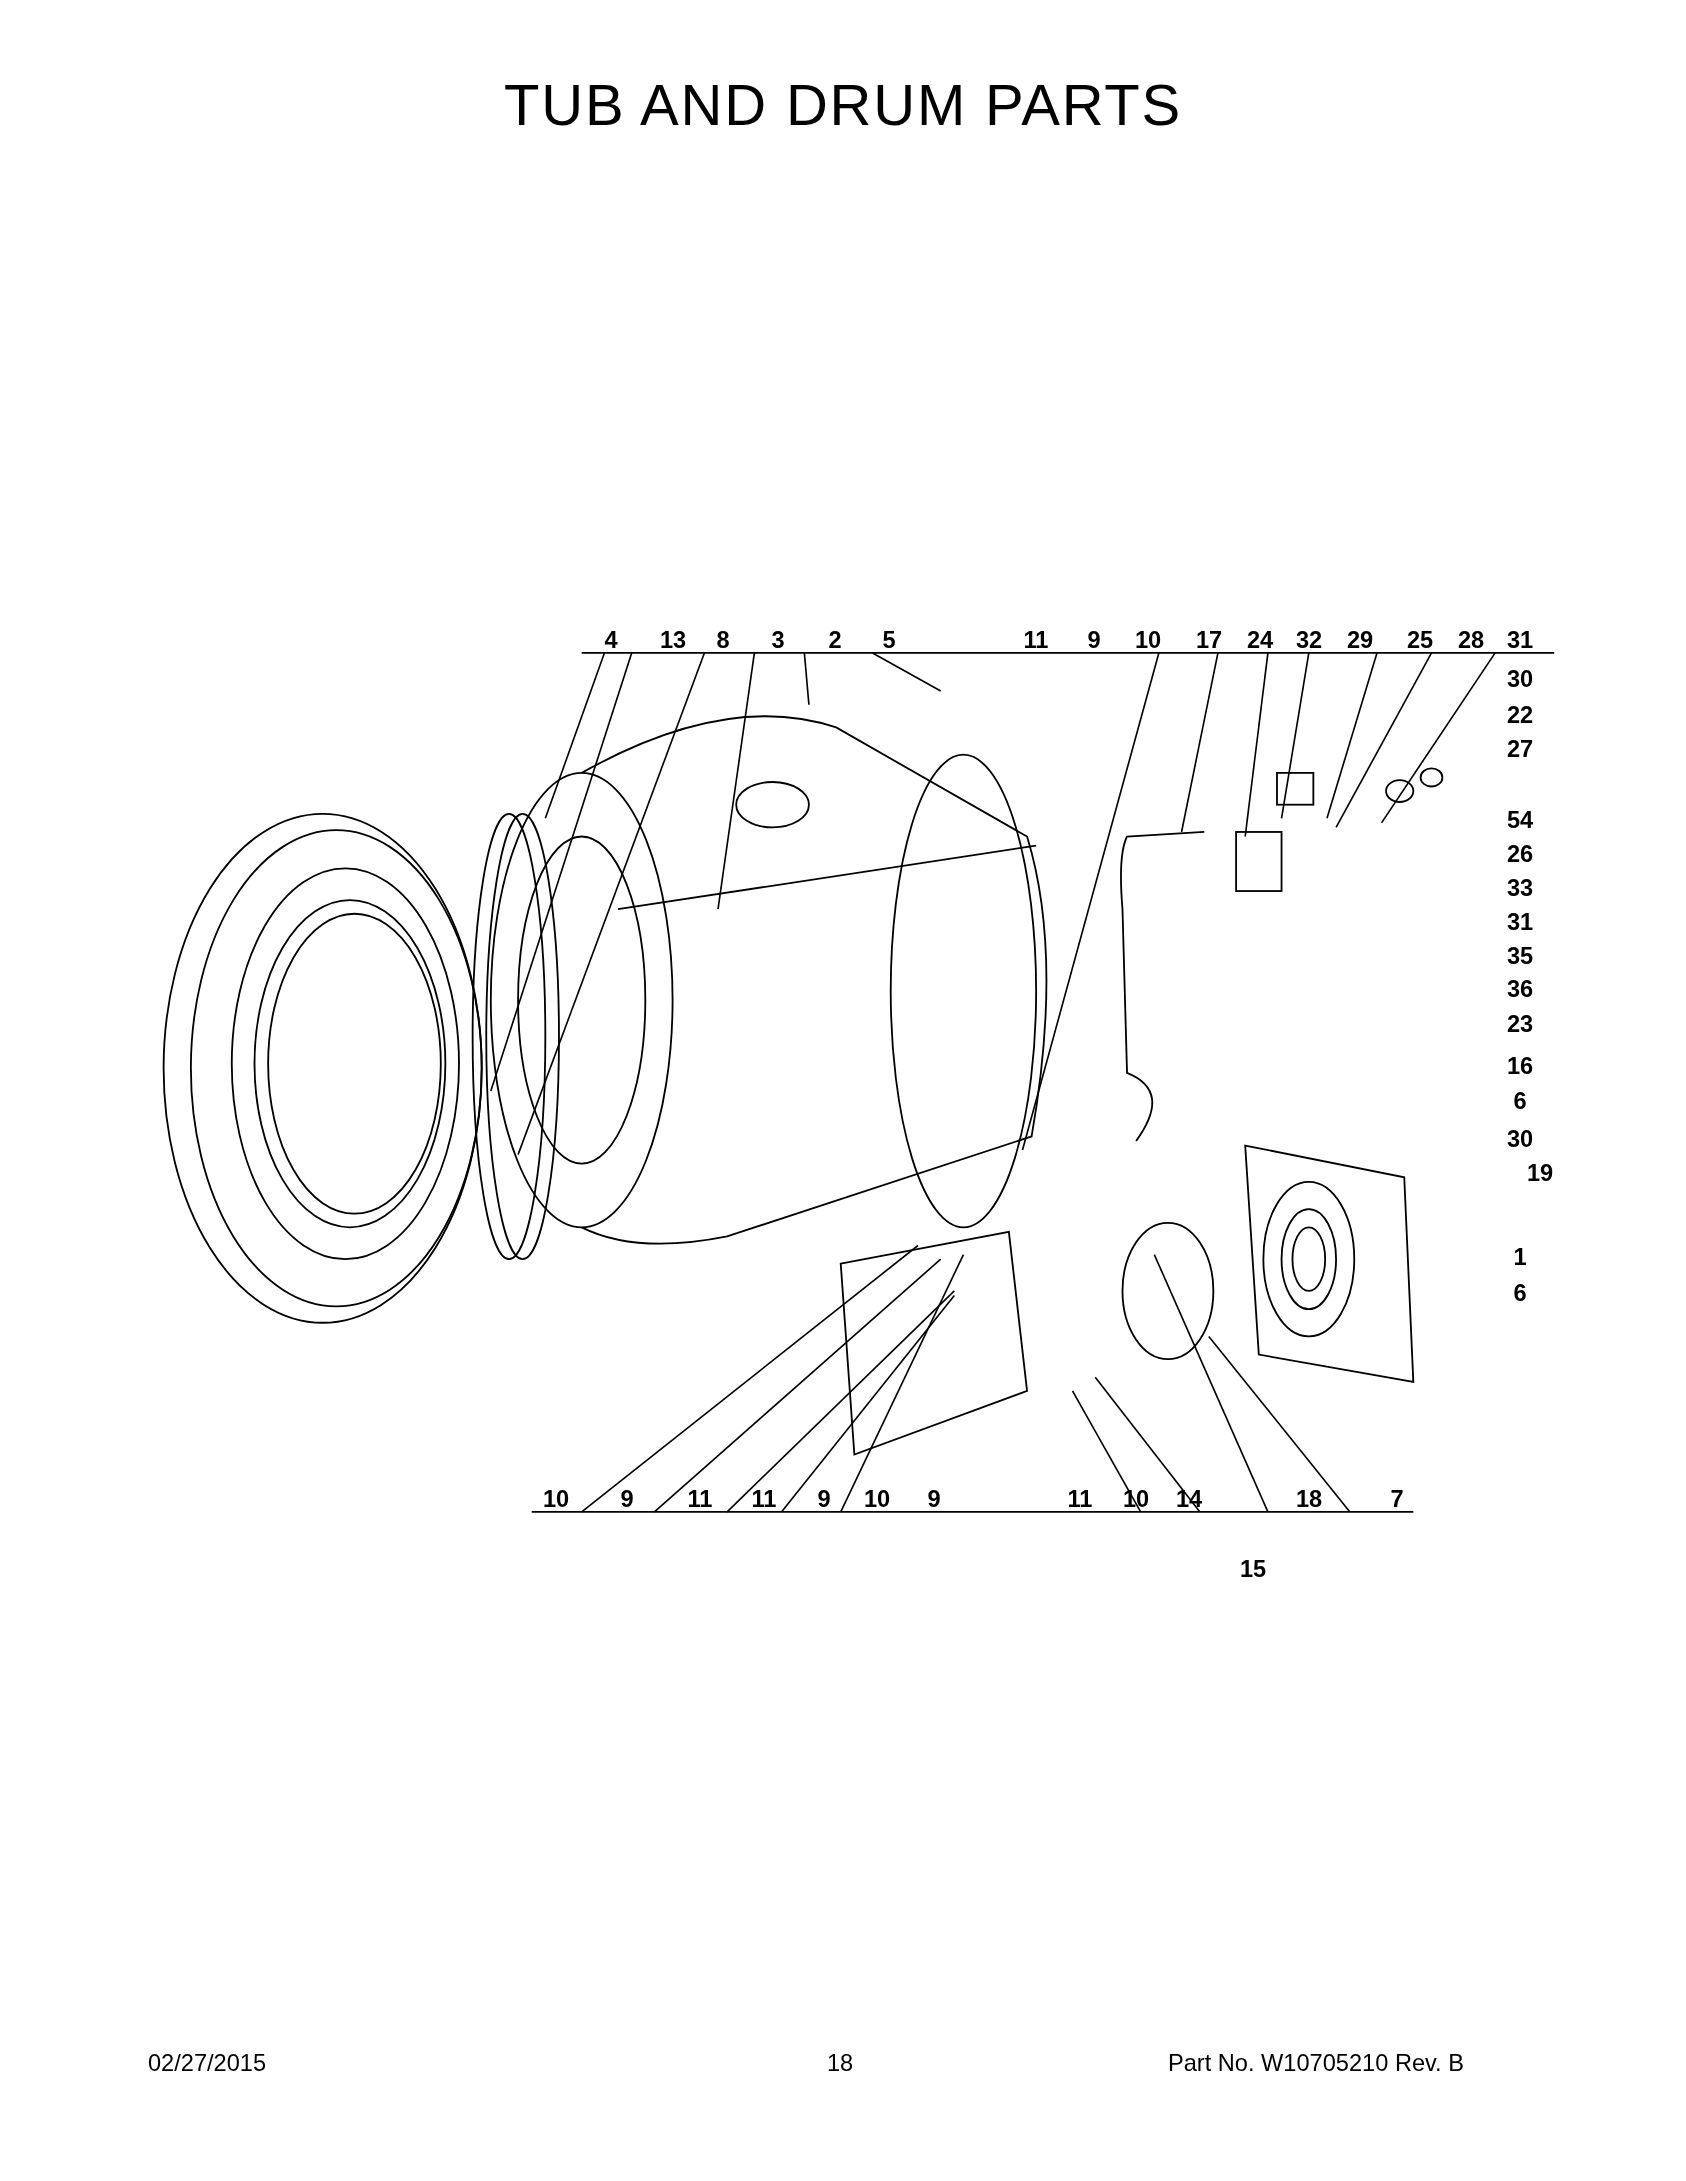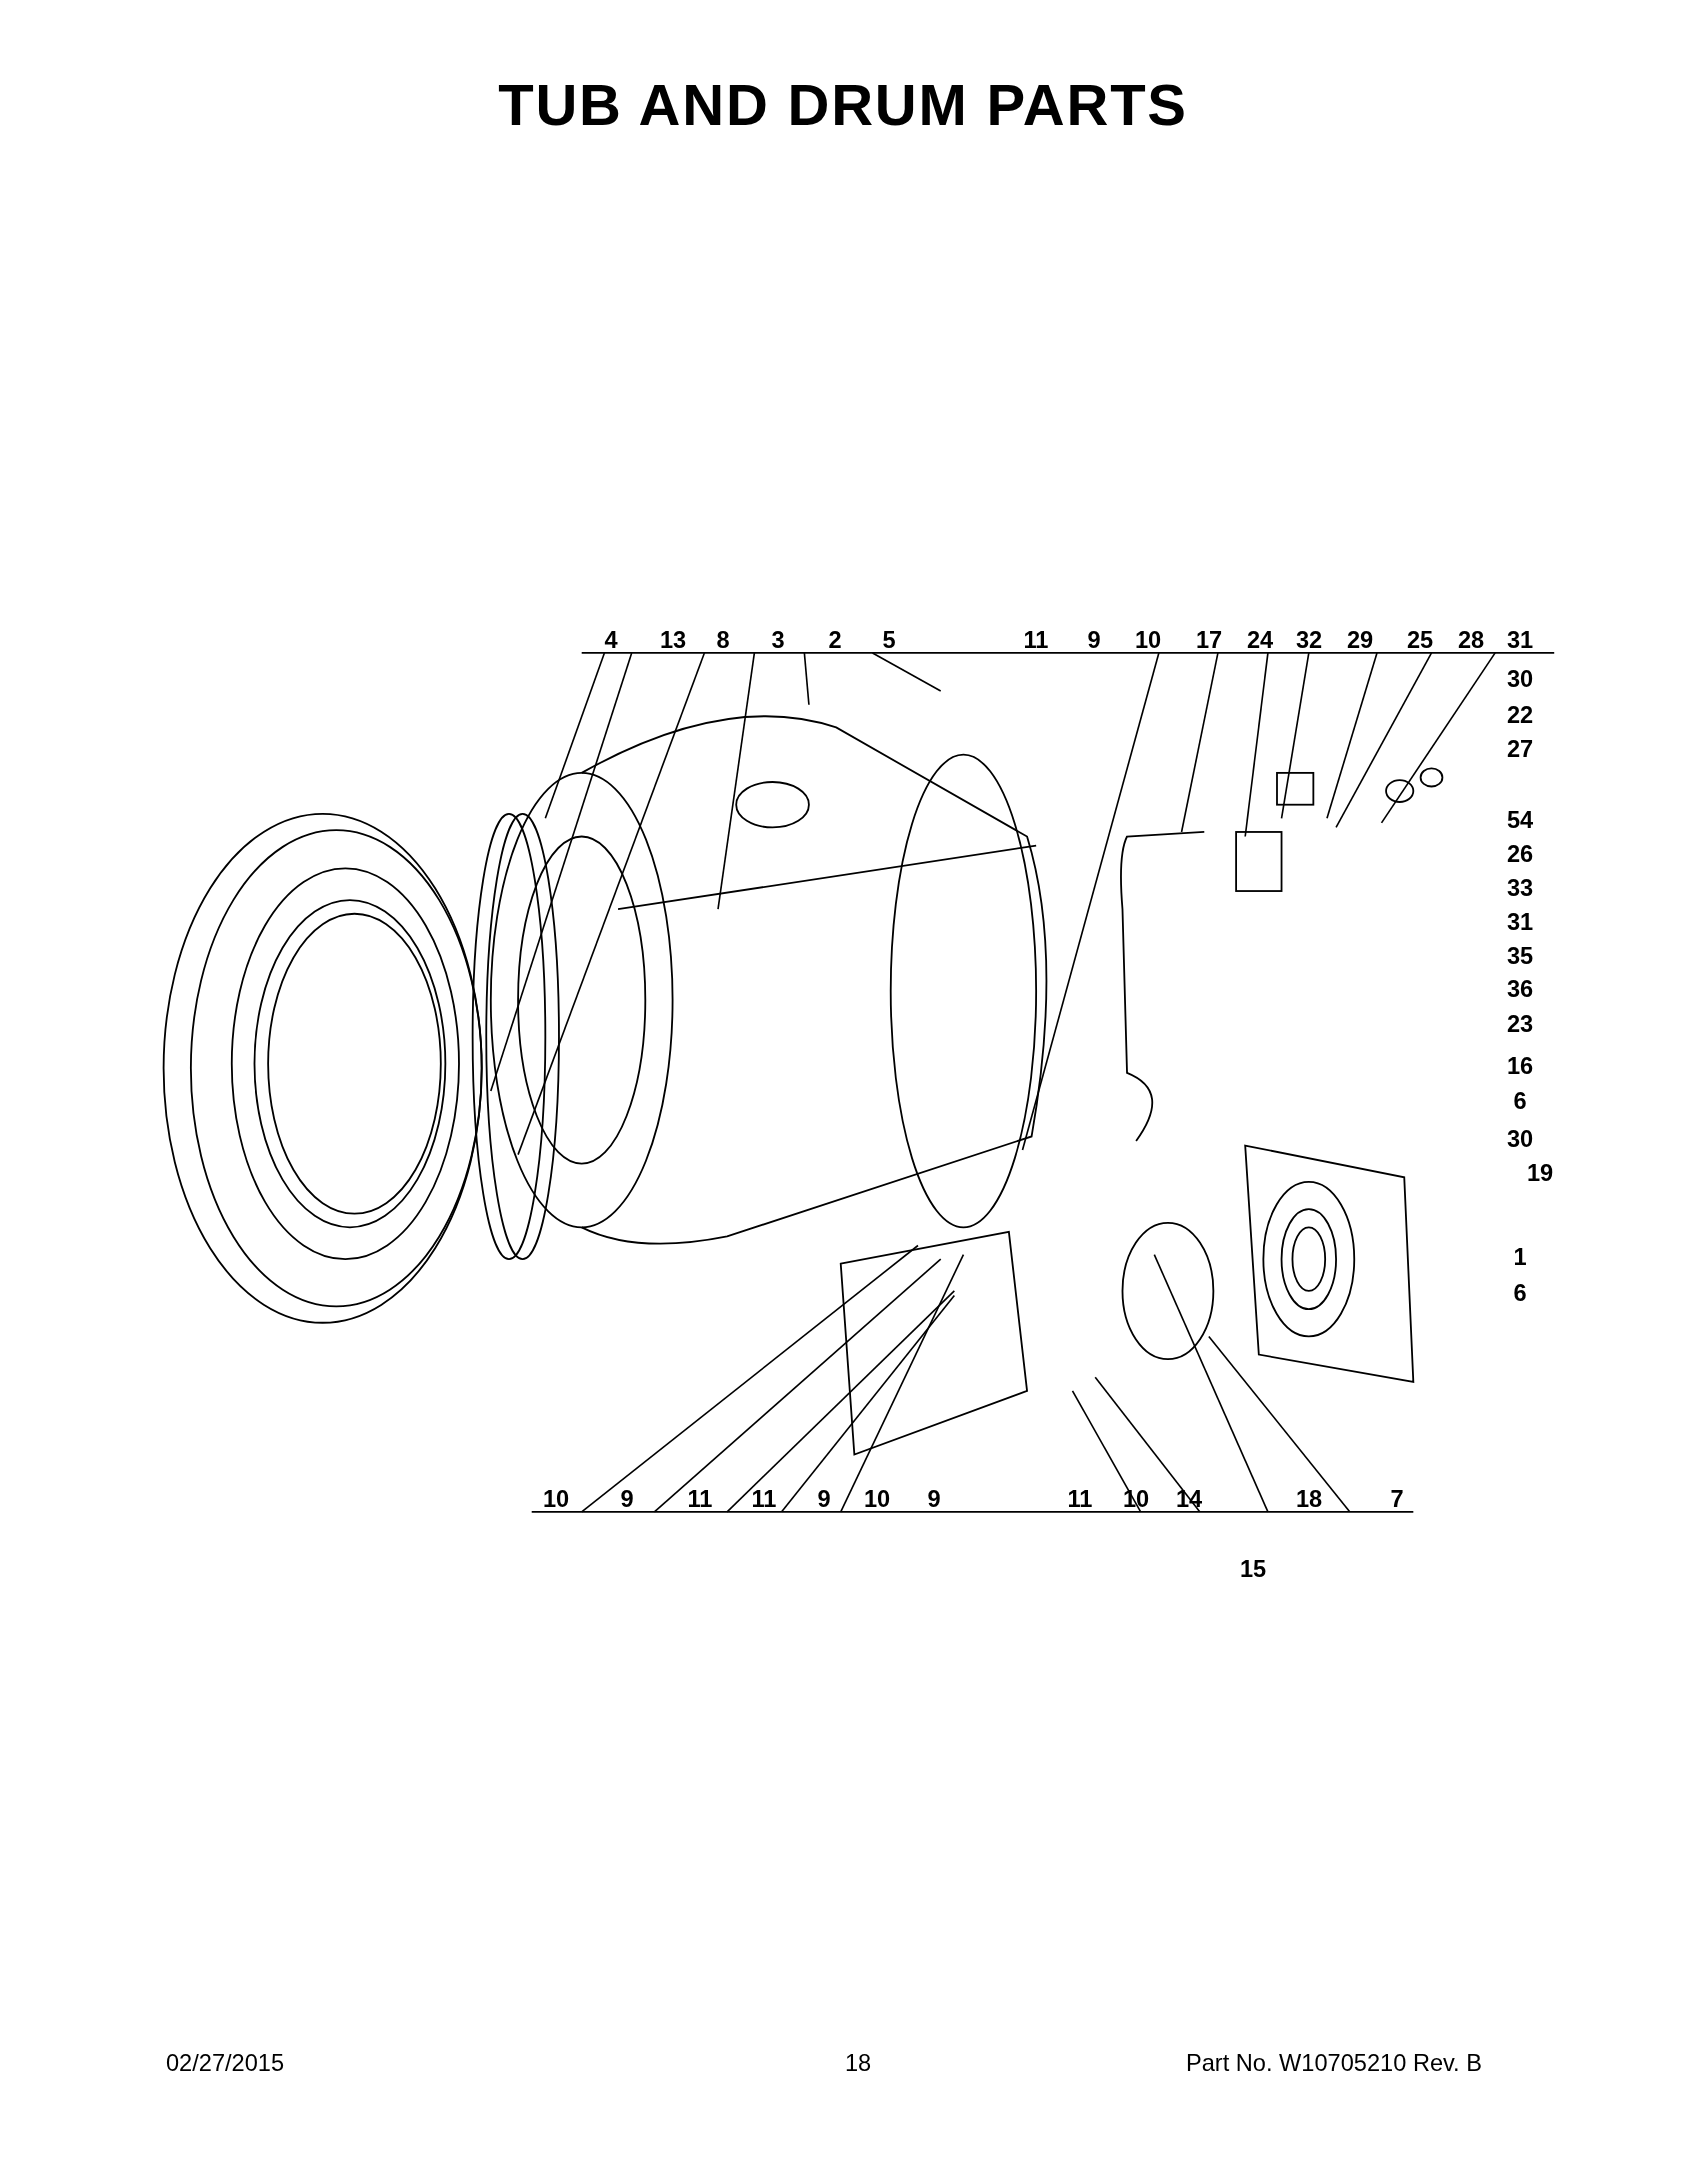--- a/index.html
+++ b/index.html
@@ -1,20 +1,20 @@
 <!DOCTYPE html>
 <html style="font-size:14.5px"><head>
 <meta charset="utf-8">
 <style>
   html,body{margin:0;padding:0;background:#fff;}
   body{width:1686px;height:2182px;position:relative;overflow:hidden;font-family:"Liberation Sans",sans-serif;color:#000;}
-  .title{position:absolute;left:0;width:1686px;top:71px;text-align:center;font-weight:bold;font-size:58px;letter-spacing:1.8px;}
+  .title{position:absolute;left:0;width:1686px;top:71px;text-align:center;font-weight:normal;font-size:58px;letter-spacing:1.8px;}
   svg.diagram{position:absolute;left:0;top:0;}
   .callout{position:absolute;font-weight:bold;font-size:23.6px;transform:translate(-50%,0);white-space:nowrap;}
-  .footer{position:absolute;top:2050px;font-size:23.6px;margin-left:18px;}
+  .footer{position:absolute;top:2050px;font-size:23.6px;}
 </style>
 </head>
 <body>
 
 <div class="title">TUB AND DRUM PARTS</div>
 
 <svg class="diagram" width="1686" height="2182" viewBox="0 0 1855 2400" fill="none" stroke="#000" stroke-width="2">
 
   <g>
     <ellipse cx="355" cy="1175" rx="175" ry="280"></ellipse>

